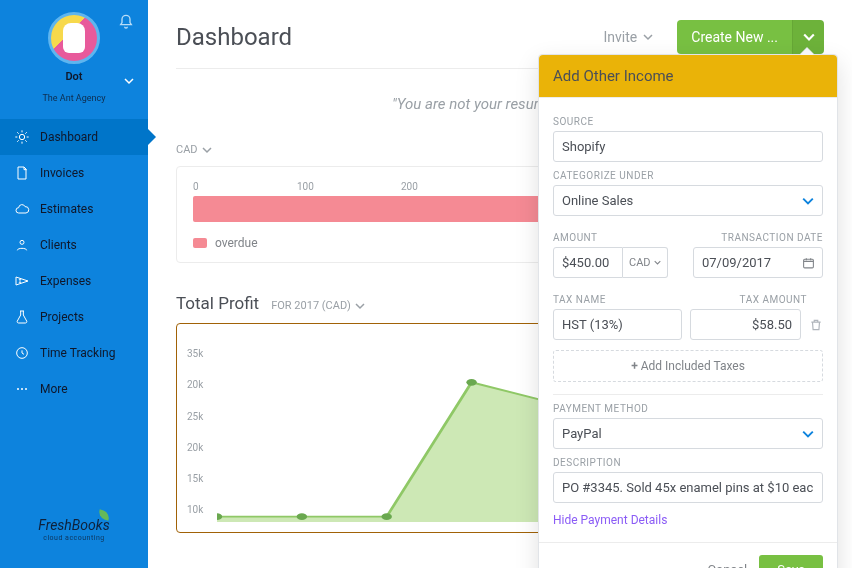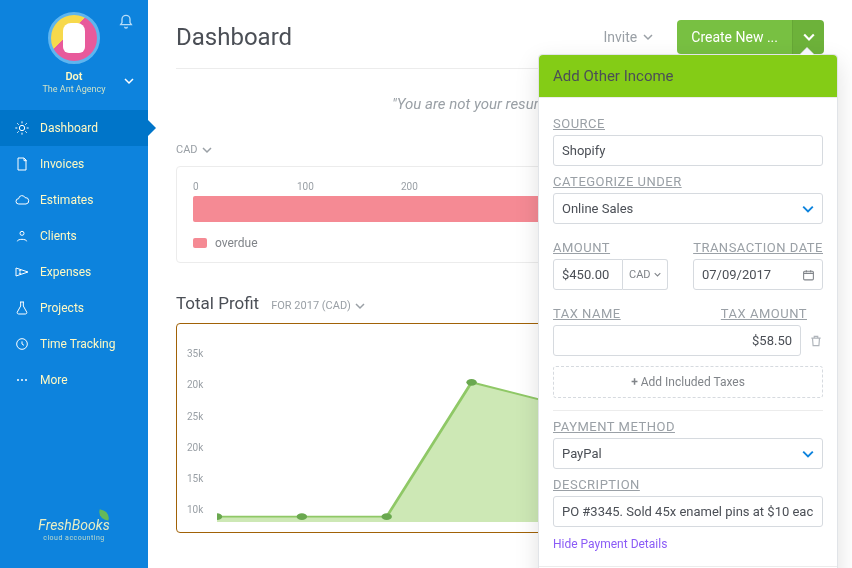--- a/index.html
+++ b/index.html
@@ -1,23 +1,23 @@
 <!DOCTYPE html>
 <html><head>
 <meta charset="utf-8">
 <style>
 * { box-sizing: border-box; margin: 0; padding: 0; font-family: -apple-system, BlinkMacSystemFont, "Segoe UI", Roboto, Helvetica, Arial, sans-serif; }
 body { width: 852px; height: 568px; overflow: hidden; background: #fff; display: flex; }
-.sidebar { width: 148px; background: #0d83dd; color: #fef9c3; display: flex; flex-direction: column; position: relative; }
+.sidebar { width: 148px; background: #0d83dd; color: #0f172a; display: flex; flex-direction: column; position: relative; }
 .profile { display: flex; flex-direction: column; align-items: center; padding: 12px 0 8px; position: relative; }
 .avatar { width: 52px; height: 52px; border-radius: 50%; border: 3px solid #5eb5ef; background: linear-gradient(135deg,#f7d94c 0%,#f7d94c 40%,#e85a9b 40%,#e85a9b 100%); position: relative; overflow: hidden; }
 .avatar::after { content:""; position:absolute; left: 12px; top: 8px; width: 22px; height: 30px; background: #fff; border-radius: 8px 8px 6px 6px; }
 .bell { position: absolute; right: 14px; top: 14px; width: 16px; height: 16px; }
 .user-name { font-size: 11px; font-weight: 600; margin-top: 6px; }
-.user-sub { font-size: 9px; opacity: .8; margin-top: 1px; text-align: center; }
+.user-sub { font-size: 9px; opacity: .8; margin-top: 10px; text-align: center; }
 .user-caret { position: absolute; right: 14px; top: 76px; }
 .nav { margin-top: 8px; flex: 1; }
 .nav-item { display: flex; align-items: center; gap: 10px; padding: 10px 14px; font-size: 12px; cursor: pointer; position: relative; }
 .nav-item.active { background: #0075c9; }
 .nav-item.active::after { content:""; position:absolute; right:-8px; top:50%; transform: translateY(-50%); width:0; height:0; border-top:8px solid transparent; border-bottom:8px solid transparent; border-left:8px solid #0075c9; }
 .nav-icon { width: 16px; height: 16px; display:inline-flex; align-items:center; justify-content:center; }
 .brand { text-align: center; padding: 12px 0 26px; font-family: Georgia, serif; font-style: italic; font-size: 14px; opacity: .9; position:relative; }
 .brand .leaf { position:absolute; left: 50%; margin-left: 24px; top: 6px; width:12px; height:8px; background:#6fbf4b; border-radius: 0 8px 0 8px; transform: rotate(20deg); }
 .brand .sub { font-size: 7px; font-style: normal; display:block; letter-spacing: .5px; opacity:.8; }
 .main { flex: 1; position: relative; padding: 20px 28px; }
@@ -37,23 +37,23 @@
 .bar-ticks { display: flex; gap: 0; font-size: 10px; color: #9aa0a6; }
 .bar-ticks span { width: 104px; text-align: left; }
 .bar { height: 26px; background: #f58a94; border-radius: 2px 0 0 2px; margin-top: 4px; }
 .legend { display:flex; align-items:center; gap:8px; margin-top: 14px; font-size: 12px; color:#808489; }
 .swatch { width: 14px; height: 10px; background:#f58a94; border-radius: 2px; }
 .chart-card { border: 1px solid #a16207; border-radius: 4px; height: 210px; position: relative; padding: 10px 12px 10px 40px; overflow:hidden; }
 .ylabel { position: absolute; left: 10px; font-size: 10px; color: #9aa0a6; transform: translateY(-50%); }
 .popover { position: absolute; top: 54px; right: 14px; width: 300px; background: #fff; border: 1px solid #e1e4e8; border-radius: 4px; box-shadow: 0 8px 24px rgba(0,0,0,.12); z-index: 10; }
 .popover::before { content:""; position:absolute; top:-8px; right: 22px; width:0; height:0; border-left:8px solid transparent; border-right:8px solid transparent; border-bottom:8px solid #e1e4e8; }
 .popover::after { content:""; position:absolute; top:-7px; right: 23px; width:0; height:0; border-left:7px solid transparent; border-right:7px solid transparent; border-bottom:7px solid #f5f7f9; }
-.pop-head { background:#84cc16; padding: 12px 14px; font-size: 15px; color:#4b4f56; border-bottom:1px solid #ececec; border-radius:4px 4px 0 0;}
+.pop-head { background:#eab308; padding: 12px 14px; font-size: 15px; color:#4b4f56; border-bottom:1px solid #ececec; border-radius:4px 4px 0 0;}
 .pop-body { padding: 10px 14px 0; }
-.fld-label { font-size: 13px; letter-spacing:.5px; color:#9aa0a6; text-transform: uppercase; margin-top: 8px; margin-bottom: 4px; display:block;text-decoration:underline;}
+.fld-label { font-size: 10px; letter-spacing:.5px; color:#9aa0a6; text-transform: uppercase; margin-top: 8px; margin-bottom: 4px; display:block;}
 .fld { width: 100%; border: 1px solid #d6dadf; border-radius: 3px; padding: 7px 8px; font-size: 13px; color:#4b4f56; background:#fff; }
 .fld-select { display:flex; align-items:center; justify-content: space-between; cursor:pointer; }
 .row { display:flex; gap:10px; }
 .row > div { flex:1; }
 .row-labels { display:flex; gap:10px; margin-top:8px;}
 .row-labels > span:first-child { flex:1; }
 .row-labels > span:last-child { flex:1; text-align: right; }
 .amount-grp { display: flex; }
 .amount-grp .fld { border-radius: 3px 0 0 3px; }
 .amount-grp .ccy { border:1px solid #d6dadf; border-left:none; border-radius:0 3px 3px 0; padding: 7px 6px; font-size:11px; color:#808489; display:flex; align-items:center; gap:3px; cursor:pointer; }
@@ -287,20 +287,21 @@
               </svg>
           </span>
         </div>
       </div>
 
       <div class="row-labels">
         <span class="fld-label" style="margin:8px 0 4px">TAX NAME</span>
         <span class="fld-label" style="margin:8px 16px 4px">TAX AMOUNT</span>
       </div>
       <div class="tax-row">
+        <input class="fld" style="flex: 1.2 1 0%;" value="HST (13%)">
         <input class="fld" style="flex: 1 1 0%; text-align: right;" value="$58.50">
         <span class="trash">
           <svg viewBox="0 0 24 24" width="14" height="14" stroke="#b0b5bb" fill="none" stroke-width="2">
               <path d="M4 7h16M9 7V4h6v3M6 7l1 13h10l1-13"></path>
             </svg>
         </span>
       </div>
 
       <div class="add-tax">
         <span style="font-weight:600;">+ </span><span>Add Included Taxes</span>

